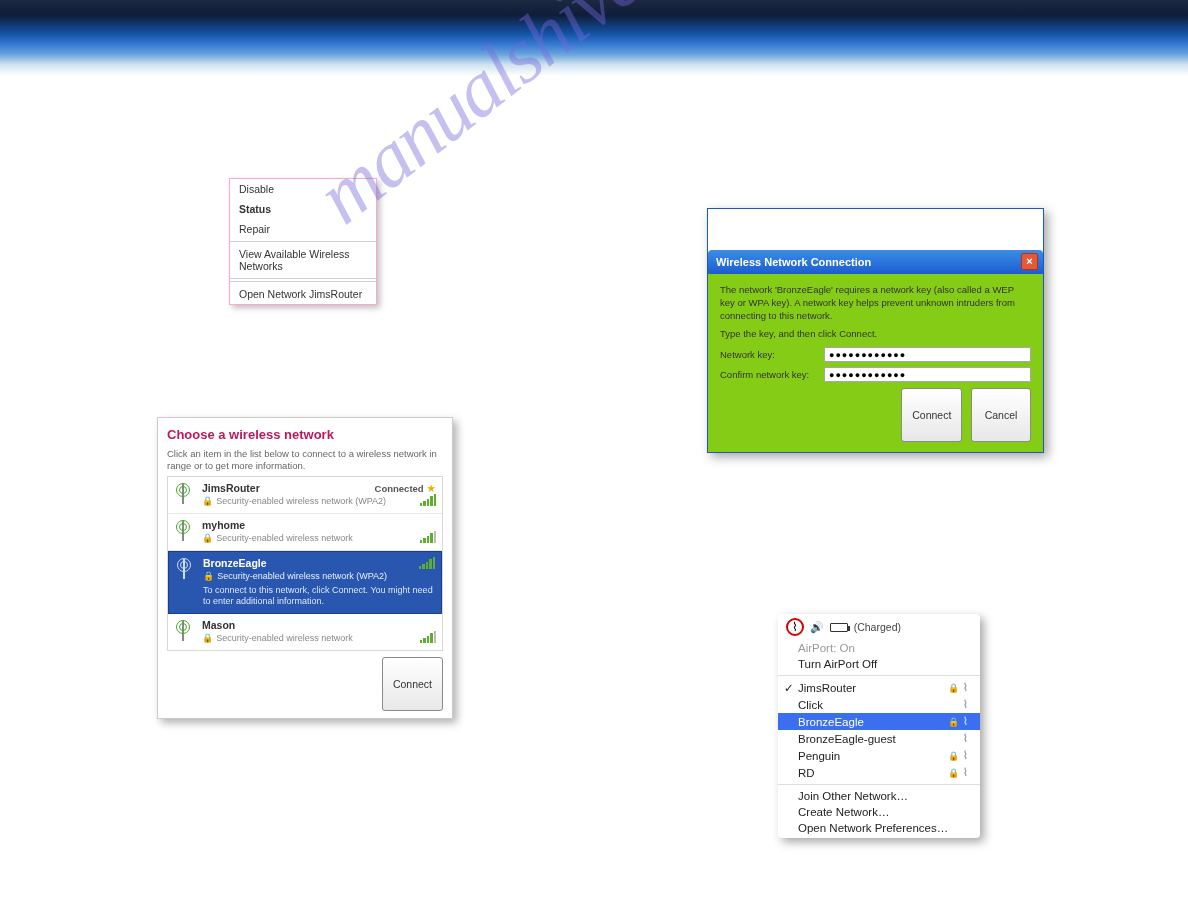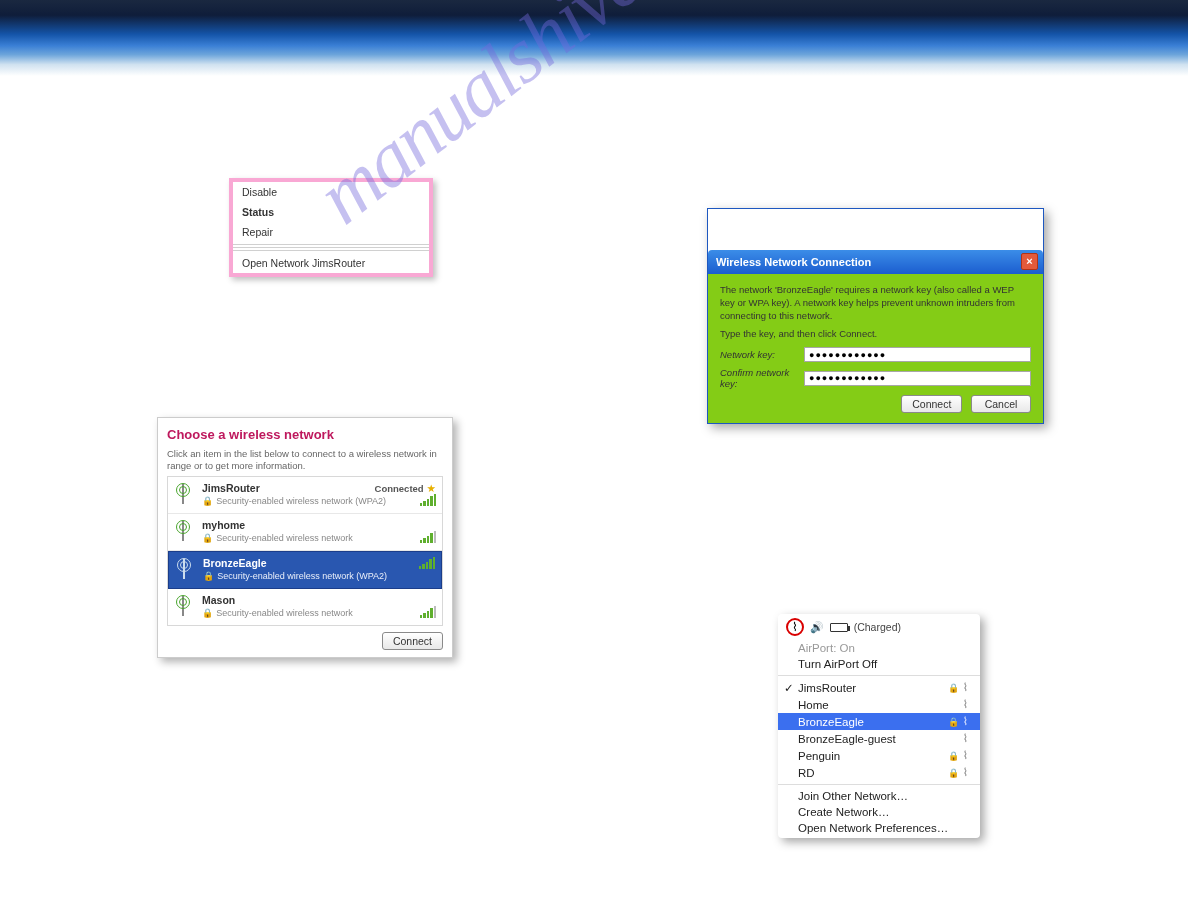--- a/index.html
+++ b/index.html
@@ -1,21 +1,21 @@
 <!DOCTYPE html>
 <html><head>
 <meta charset="utf-8">
 <style>
 * { margin: 0; padding: 0; box-sizing: border-box; }
 body { font-family: Tahoma, Arial, sans-serif; background: #fff; width: 1188px; height: 918px; position: relative; overflow: hidden; }
 .header-band { width: 100%; height: 76px; background: linear-gradient(to bottom, #1a2840 0%, #0f1d3a 20%, #1454a8 45%, #3a7fd5 60%, #6da5db 72%, #d0e2f0 85%, #fff 100%); }
 .watermark { position: absolute; left: 300px; top: 170px; font-size: 80px; font-style: italic; color: rgba(116, 105, 220, 0.42); transform: rotate(-38deg); transform-origin: left top; pointer-events: none; z-index: 50; font-family: Georgia, serif; letter-spacing: -2px; }
 
 
-.ctx-menu { position: absolute; left: 229px; top: 178px; width: 204px; background: #fff; border: 4px solid #f9a8d4; box-shadow: 3px 3px 6px rgba(0,0,0,.25); font-size: 10.5px; color: #333; }
+.ctx-menu { position: absolute; left: 229px; top: 178px; width: 148px; background: #fff; border: 1px solid #f9a8d4; box-shadow: 3px 3px 6px rgba(0,0,0,.25); font-size: 10.5px; color: #333; }
 .ctx-item { padding: 4px 9px; cursor: default; }
 .ctx-item.bold { font-weight: bold; }
 .ctx-sep { border-top: 1px solid #d0d0d0; margin: 2px 0; }
 
 
 .wnet-picker { position: absolute; left: 157px; top: 417px; width: 296px; background: #fff; border: 1px solid #ccc; box-shadow: 4px 4px 8px rgba(0,0,0,.3); padding: 9px 9px 7px 9px; font-size: 10.5px; color: #333; }
 .wnet-title { font-size: 13px; font-weight: bold; color: #be185d; margin-bottom: 6px; }
 .wnet-hint { font-size: 9.5px; color: #666; line-height: 1.25; margin-bottom: 4px; }
 .wnet-list { border: 1px solid #d8d8d8; background: #fff; }
 .wnet-row { display: flex; padding: 5px 6px; border-bottom: 1px solid #e8e8e8; align-items: flex-start; }
@@ -32,30 +32,30 @@
 .wnet-sec { font-size: 9px; color: #888; margin-top: 2px; display: flex; align-items: center; gap: 3px; }
 .wnet-row.sel .wnet-sec { color: #e9eef9; }
 .lock { color: #d9a437; font-size: 9px; }
 .wnet-status { font-size: 9.5px; font-weight: bold; color: #555; }
 .star { color: #e8b000; }
 .wnet-extra { font-size: 9px; color: #dbe5f8; margin-top: 4px; line-height: 1.3; }
 .sig-bars { display: flex; align-items: flex-end; gap: 1px; height: 12px; margin-left: 6px; }
 .sig-bars span { width: 2.5px; background: #5faf2e; }
 .sig-bars .b1{height:3px}.sig-bars .b2{height:5px}.sig-bars .b3{height:7px}.sig-bars .b4{height:10px}.sig-bars .b5{height:12px}
 .wnet-footer { text-align: right; padding-top: 6px; }
-.btn-xp { display: inline-block; min-width: 60px; padding: 2px 10px; font-size: 10.5px; background: linear-gradient(#fff,#e8e8e8); border: 1px solid #8a8a8a; border-radius: 3px; cursor: pointer; text-align: center; }
+.btn-xp { display: inline-block; min-width: 60px; padding: 20px 10px; font-size: 10.5px; background: linear-gradient(#fff,#e8e8e8); border: 1px solid #8a8a8a; border-radius: 3px; cursor: pointer; text-align: center; }
 
 
 .dlg { position: absolute; left: 707px; top: 208px; width: 337px; border: 1px solid #1d57c0; box-shadow: 4px 4px 10px rgba(0,0,0,.35); font-size: 9.5px; }
 .dlg-title { background: linear-gradient(#3b8de8,#1b5dcf); color: #fff; font-weight: bold; font-size: 11px; padding: 3px 5px 4px 8px; display: flex; justify-content: space-between; align-items: center; border-radius: 4px 4px 0 0; margin-top: 41px; }
 .dlg-close { width: 17px; height: 17px; background: #e35a3b; border: 1px solid #b03417; border-radius: 2px; color: #fff; font-size: 11px; font-weight: bold; text-align: center; line-height: 14px; cursor: pointer; }
 .dlg-body { background: #84cc16; padding: 10px 12px 10px 12px; color: #333; }
 .dlg-text { margin-bottom: 6px; line-height: 1.35; }
 .dlg-form-row { display: flex; align-items: center; margin-bottom: 5px; }
-.dlg-lbl { width: 84px; font-style: italic; }
+.dlg-lbl { width: 104px; }
 .dlg-inp { flex: 1; height: 15px; border: 1px solid #a7a7a7; background: #fff; padding: 0 4px; font-size: 9px; letter-spacing: 1px; }
 .dlg-btns { text-align: right; margin-top: 6px; }
 
 
 .mac-menu { position: absolute; left: 778px; top: 614px; width: 202px; background: #fff; border-radius: 4px; box-shadow: 4px 4px 10px rgba(0,0,0,.35); font-family: "Lucida Grande", Arial, sans-serif; font-size: 11.5px; color: #222; overflow: hidden; }
 .mac-top { display: flex; align-items: center; gap: 6px; padding: 4px 8px 2px 8px; font-size: 10.5px; color: #444; }
 .mac-wifi-circle { width: 18px; height: 18px; border: 2px solid #d90000; border-radius: 50%; display: flex; align-items: center; justify-content: center; }
 .mac-wifi-arc { font-size: 12px; color: #000; }
 .mac-spk { font-size: 11px; }
 .mac-bat { width: 18px; height: 9px; border: 1px solid #333; border-radius: 1px; position: relative; }
@@ -76,20 +76,21 @@
 
 <div class="header-band"></div>
 
 <div class="watermark">manualshive.com</div>
 
 <div class="ctx-menu">
   <div class="ctx-item">Disable</div>
   <div class="ctx-item bold">Status</div>
   <div class="ctx-item">Repair</div>
   <div class="ctx-sep"></div>
+  <div class="ctx-item">View Available Wireless Networks</div>
   <div class="ctx-sep"></div>
   <div class="ctx-sep"></div>
   <div class="ctx-item">Open Network JimsRouter</div>
 </div>
 
 <div class="wnet-picker">
   <div class="wnet-title">Choose a wireless network</div>
   <div class="wnet-hint">Click an item in the list below to connect to a wireless network in range or to get more information.</div>
   <div class="wnet-list">
 
@@ -158,20 +159,21 @@
               <span class="b2"></span>
               <span class="b3"></span>
               <span class="b4"></span>
               <span class="b5"></span>
             </div>
         </div>
         <div class="wnet-sec">
             <span class="lock">🔒</span>
             <span>Security-enabled wireless network (WPA2)</span>
           </div>
+        <div class="wnet-extra">To connect to this network, click Connect. You might need to enter additional information.</div>
       </div>
     </div>
 
     <div class="wnet-row">
       <div class="wicon">
           <div class="ant"></div>
           <div class="ring r1"></div>
           <div class="ring r2"></div>
         </div>
       <div class="wnet-body">
@@ -239,21 +241,21 @@
       </div>
     <hr class="mac-hr">
     <div class="mac-item mac-check">
         <span>JimsRouter</span>
         <span class="mac-right">
           <span class="mac-lock">🔒</span>
           <span class="mac-arcs">⌇</span>
         </span>
       </div>
     <div class="mac-item">
-        <span>Home</span>
+        <span>Click</span>
         <span class="mac-right">
           <span class="mac-arcs">⌇</span>
         </span>
       </div>
     <div class="mac-item sel">
         <span>BronzeEagle</span>
         <span class="mac-right">
           <span class="mac-lock">🔒</span>
           <span class="mac-arcs">⌇</span>
         </span>

